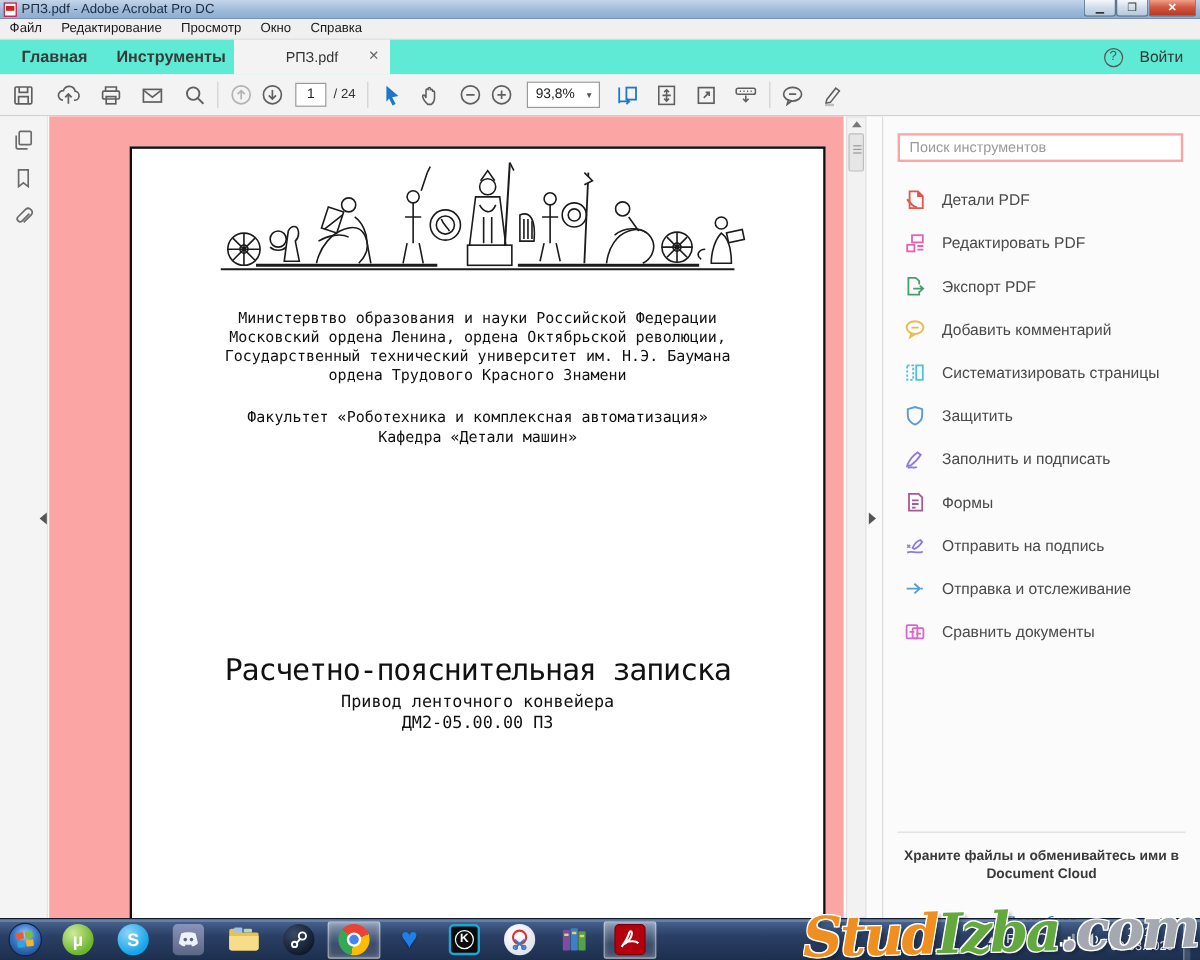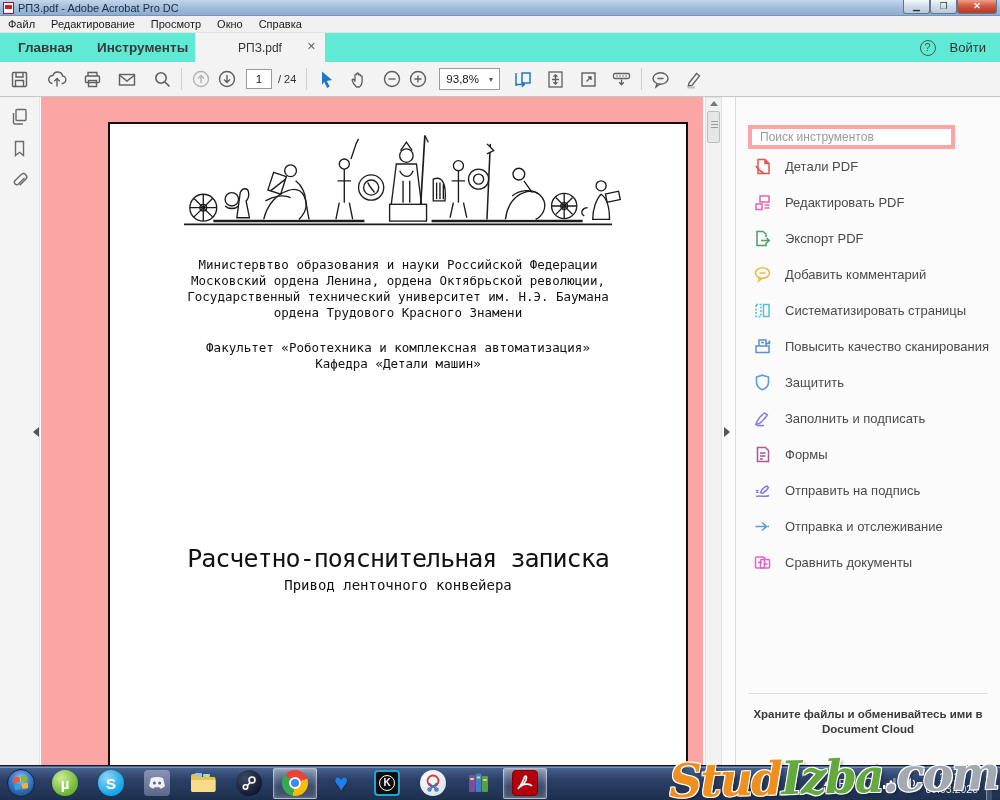--- a/index.html
+++ b/index.html
@@ -71,21 +71,21 @@
   .vscroll { position:absolute; left:705px; top:0; width:17px; height:100%; background:#f2f2f2; border:1px solid #e0e0e0; }
   .vscroll .up { position:absolute; top:3px; left:4px; width:0; height:0;
     border-left:4px solid transparent; border-right:4px solid transparent; border-bottom:5px solid #777; }
   .vscroll .thumb { position:absolute; top:13px; left:1px; width:13px; height:32px; background:#e6e6e6;
     border:1px solid #bdbdbd; border-radius:2px; }
   .vscroll .thumb::after { content:""; position:absolute; left:3px; top:12px; width:7px; height:1px;
     background:#999; box-shadow:0 3px 0 #999, 0 -3px 0 #999; }
 
   
   .tools-panel { position:absolute; left:735px; top:0; width:265px; height:100%; background:#fbfbfb; border-left:1px solid #dcdcdc; }
-  .tools-search { position:absolute; top:28px; left:12px; width:207px; height:24px; border:4px solid #fca5a5;
+  .tools-search { position:absolute; top:14px; left:12px; width:238px; height:24px; border:2px solid #fca5a5;
     background:#fff; font-size:12px; color:#333; padding:0 8px; }
   .tools-search::placeholder { color:#9a9a9a; }
   .tool-list { position:absolute; top:51px; left:0; right:0; }
   .tool-item { height:36px; display:flex; align-items:center; padding-left:17px; gap:13px; font-size:13px; color:#4a4a4a; }
   .panel-divider { position:absolute; top:596px; left:12px; right:12px; border-top:1px solid #ddd; }
   .panel-footer { position:absolute; top:610px; left:6px; right:6px; text-align:center; }
   .panel-footer .ft { font-size:11.5px; font-weight:bold; color:#3a3a3a; line-height:15px; }
   .panel-footer .fl { display:inline-block; margin-top:26px; font-size:11.5px; color:#1a66c0; }
 
   
@@ -354,20 +354,21 @@
             <div>Московский ордена Ленина, ордена Октябрьской революции,</div>
             <div>Государственный технический университет им. Н.Э. Баумана</div>
             <div>ордена Трудового Красного Знамени</div>
             <div class="doc-gap1"></div>
             <div>Факультет «Роботехника и комплексная автоматизация»</div>
             <div>Кафедра «Детали машин»</div>
           </div>
           <div class="doc-gap2"></div>
           <div class="doc-title">Расчетно-пояснительная записка</div>
           <div class="doc-sub">Привод ленточного конвейера</div>
+          <div class="doc-sub">ДМ2-05.00.00 ПЗ</div>
         </div>
       </div>
     </div>
 
     <div class="vscroll">
       <div class="up"></div>
       <div class="thumb"></div>
     </div>
     <div class="expand-arrow"></div>
 
@@ -403,27 +404,20 @@
               <path d="M6.5 12.5 5.5 16l4-2.8M6.5 8h6"></path>
             </svg>
           <span>Добавить комментарий</span>
         </div>
         <div class="tool-item">
           <svg width="19" height="19" viewBox="0 0 19 19" fill="none" stroke="#52c2d8" stroke-width="1.5">
               <rect x="3" y="3.5" width="5" height="12" stroke-dasharray="2 1.5"></rect>
               <rect x="10.5" y="3.5" width="5.5" height="12"></rect>
             </svg>
           <span>Систематизировать страницы</span>
-        </div>
-        <div class="tool-item">
-          <svg width="19" height="19" viewBox="0 0 19 19" fill="none" stroke="#5b8fd6" stroke-width="1.5">
-              <rect x="3" y="9" width="13" height="6.5"></rect>
-              <path d="M6 9V3h7v6M8 5.5h3M15 5l1.5 1.5M16.5 3.5v3h-3"></path>
-            </svg>
-          <span>Повысить качество сканирования</span>
         </div>
         <div class="tool-item">
           <svg width="19" height="19" viewBox="0 0 19 19" fill="none" stroke="#5b9bd8" stroke-width="1.6">
               <path d="M9.5 2.2 15.5 4v5c0 3.8-2.4 6.3-6 7.8-3.6-1.5-6-4-6-7.8V4z"></path>
             </svg>
           <span>Защитить</span>
         </div>
         <div class="tool-item">
           <svg width="19" height="19" viewBox="0 0 19 19" fill="none" stroke="#8a7ae0" stroke-width="1.5">
               <path d="M3.5 13.5C5.5 9.5 8.5 6 11.5 4l2.8 2c-2 3-5 6.5-8 8.5l-3.4 1z"></path>

